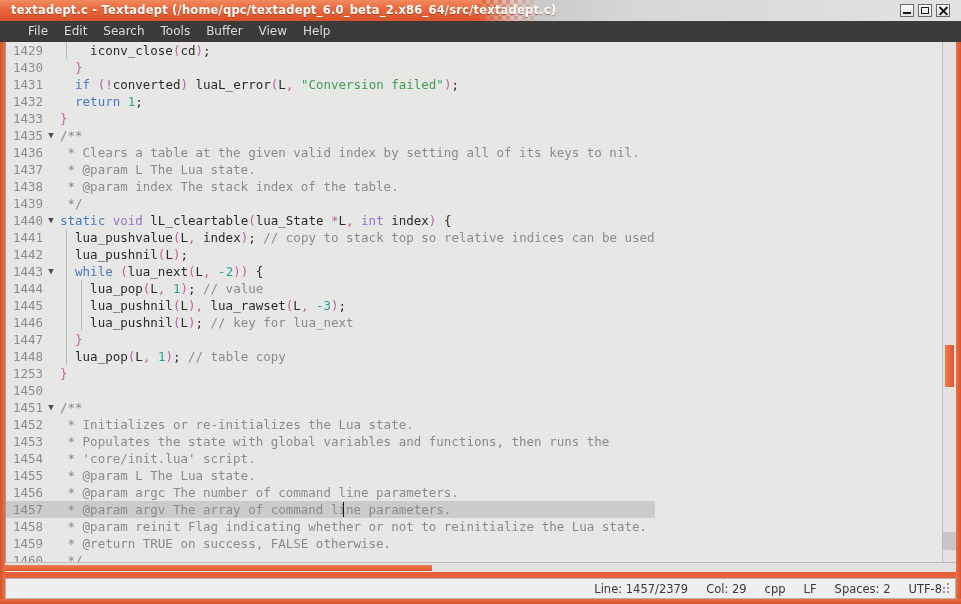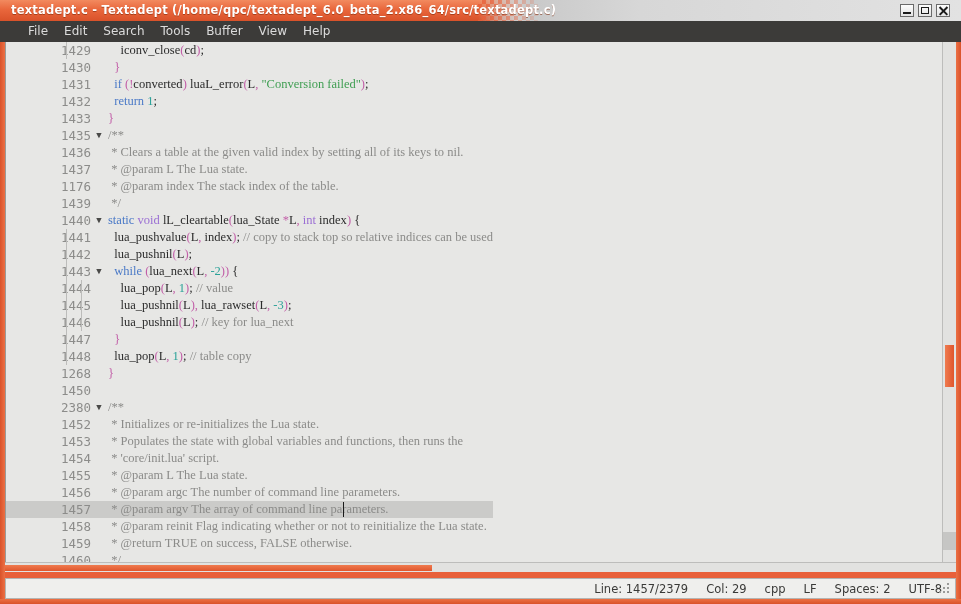--- a/index.html
+++ b/index.html
@@ -131,21 +131,20 @@
     font-family: "DejaVu Sans Mono", monospace;
     font-size: 12.5px;
     line-height: 17px;
   }
   .cline {
     position: relative;
     height: 17px;
     white-space: pre;
     display: flex;
     align-items: flex-end;
-    padding-left: 48px;
   }
   .cline.hl { background: #cbcbc9; }
   .lnum {
     display: inline-block;
     width: 38px;
     text-align: right;
     color: #8c8c8a;
     font-family: "DejaVu Sans Mono", monospace;
     font-size: 12.5px;
     flex: 0 0 38px;
@@ -158,21 +157,20 @@
     text-align: center;
     color: #4a4a48;
     font-size: 9px;
     line-height: 17px;
   }
   .ctext {
     display: inline-block;
     color: #2b2b2b;
     white-space: pre;
     padding-left: 2px;
-    font-family: Liberation Serif, serif;
   }
   
   .kw   { color: #4a79c7; }
   .typ  { color: #9b6fd4; }
   .str  { color: #3f9e52; }
   .num  { color: #2aa198; }
   .op   { color: #c25fa8; }
   .cmt  { color: #8b8b89; }
   .id   { color: #2b2b2b; }
 
@@ -288,34 +286,34 @@
   <div id="editor">
     <div id="code-lines">
         <div class="cline"><span class="lnum">1429</span><span class="foldcol"></span><span class="ctext"><span class="id">    </span><span class="id">iconv_close</span><span class="op">(</span><span class="id">cd</span><span class="op">)</span><span class="id">;</span></span><span class="guide" style="left: 60px;"></span></div>
         <div class="cline"><span class="lnum">1430</span><span class="foldcol"></span><span class="ctext"><span class="id">  </span><span class="op">}</span></span></div>
         <div class="cline"><span class="lnum">1431</span><span class="foldcol"></span><span class="ctext"><span class="id">  </span><span class="kw">if</span><span class="id"> </span><span class="op">(!</span><span class="id">converted</span><span class="op">) </span><span class="id">luaL_error</span><span class="op">(</span><span class="id">L</span><span class="op">, </span><span class="str">"Conversion failed"</span><span class="op">)</span><span class="id">;</span></span></div>
         <div class="cline"><span class="lnum">1432</span><span class="foldcol"></span><span class="ctext"><span class="id">  </span><span class="kw">return</span><span class="id"> </span><span class="num">1</span><span class="id">;</span></span></div>
         <div class="cline"><span class="lnum">1433</span><span class="foldcol"></span><span class="ctext"><span class="op">}</span></span></div>
         <div class="cline"><span class="lnum">1435</span><span class="foldcol">▼</span><span class="ctext"><span class="cmt">/**</span></span></div>
         <div class="cline"><span class="lnum">1436</span><span class="foldcol"></span><span class="ctext"><span class="cmt"> * Clears a table at the given valid index by setting all of its keys to nil.</span></span></div>
         <div class="cline"><span class="lnum">1437</span><span class="foldcol"></span><span class="ctext"><span class="cmt"> * @param L The Lua state.</span></span></div>
-        <div class="cline"><span class="lnum">1176</span><span class="foldcol"></span><span class="ctext"><span class="cmt"> * @param index The stack index of the table.</span></span></div>
+        <div class="cline"><span class="lnum">1438</span><span class="foldcol"></span><span class="ctext"><span class="cmt"> * @param index The stack index of the table.</span></span></div>
         <div class="cline"><span class="lnum">1439</span><span class="foldcol"></span><span class="ctext"><span class="cmt"> */</span></span></div>
         <div class="cline"><span class="lnum">1440</span><span class="foldcol">▼</span><span class="ctext"><span class="kw">static</span><span class="id"> </span><span class="typ">void</span><span class="id"> </span><span class="id">lL_cleartable</span><span class="op">(</span><span class="id">lua_State</span><span class="id"> </span><span class="op">*</span><span class="id">L</span><span class="op">, </span><span class="typ">int</span><span class="id"> </span><span class="id">index</span><span class="op">) </span><span class="id">{</span></span></div>
         <div class="cline"><span class="lnum">1441</span><span class="foldcol"></span><span class="ctext"><span class="id">  </span><span class="id">lua_pushvalue</span><span class="op">(</span><span class="id">L</span><span class="op">, </span><span class="id">index</span><span class="op">)</span><span class="id">; </span><span class="cmt">// copy to stack top so relative indices can be used</span></span><span class="guide" style="left: 60px;"></span></div>
         <div class="cline"><span class="lnum">1442</span><span class="foldcol"></span><span class="ctext"><span class="id">  </span><span class="id">lua_pushnil</span><span class="op">(</span><span class="id">L</span><span class="op">)</span><span class="id">;</span></span><span class="guide" style="left: 60px;"></span></div>
         <div class="cline"><span class="lnum">1443</span><span class="foldcol">▼</span><span class="ctext"><span class="id">  </span><span class="kw">while</span><span class="id"> </span><span class="op">(</span><span class="id">lua_next</span><span class="op">(</span><span class="id">L</span><span class="op">, </span><span class="num">-2</span><span class="op">))</span><span class="id"> {</span></span><span class="guide" style="left: 60px;"></span></div>
         <div class="cline"><span class="lnum">1444</span><span class="foldcol"></span><span class="ctext"><span class="id">    </span><span class="id">lua_pop</span><span class="op">(</span><span class="id">L</span><span class="op">, </span><span class="num">1</span><span class="op">)</span><span class="id">; </span><span class="cmt">// value</span></span><span class="guide" style="left: 60px;"></span><span class="guide" style="left: 75px;"></span></div>
         <div class="cline"><span class="lnum">1445</span><span class="foldcol"></span><span class="ctext"><span class="id">    </span><span class="id">lua_pushnil</span><span class="op">(</span><span class="id">L</span><span class="op">), </span><span class="id">lua_rawset</span><span class="op">(</span><span class="id">L</span><span class="op">, </span><span class="num">-3</span><span class="op">)</span><span class="id">;</span></span><span class="guide" style="left: 60px;"></span><span class="guide" style="left: 75px;"></span></div>
         <div class="cline"><span class="lnum">1446</span><span class="foldcol"></span><span class="ctext"><span class="id">    </span><span class="id">lua_pushnil</span><span class="op">(</span><span class="id">L</span><span class="op">)</span><span class="id">; </span><span class="cmt">// key for lua_next</span></span><span class="guide" style="left: 60px;"></span><span class="guide" style="left: 75px;"></span></div>
         <div class="cline"><span class="lnum">1447</span><span class="foldcol"></span><span class="ctext"><span class="id">  </span><span class="op">}</span></span><span class="guide" style="left: 60px;"></span></div>
         <div class="cline"><span class="lnum">1448</span><span class="foldcol"></span><span class="ctext"><span class="id">  </span><span class="id">lua_pop</span><span class="op">(</span><span class="id">L</span><span class="op">, </span><span class="num">1</span><span class="op">)</span><span class="id">; </span><span class="cmt">// table copy</span></span><span class="guide" style="left: 60px;"></span></div>
-        <div class="cline"><span class="lnum">1268</span><span class="foldcol"></span><span class="ctext"><span class="op">}</span></span></div>
+        <div class="cline"><span class="lnum">1253</span><span class="foldcol"></span><span class="ctext"><span class="op">}</span></span></div>
         <div class="cline"><span class="lnum">1450</span><span class="foldcol"></span><span class="ctext"></span></div>
-        <div class="cline"><span class="lnum">2380</span><span class="foldcol">▼</span><span class="ctext"><span class="cmt">/**</span></span></div>
+        <div class="cline"><span class="lnum">1451</span><span class="foldcol">▼</span><span class="ctext"><span class="cmt">/**</span></span></div>
         <div class="cline"><span class="lnum">1452</span><span class="foldcol"></span><span class="ctext"><span class="cmt"> * Initializes or re-initializes the Lua state.</span></span></div>
         <div class="cline"><span class="lnum">1453</span><span class="foldcol"></span><span class="ctext"><span class="cmt"> * Populates the state with global variables and functions, then runs the</span></span></div>
         <div class="cline"><span class="lnum">1454</span><span class="foldcol"></span><span class="ctext"><span class="cmt"> * 'core/init.lua' script.</span></span></div>
         <div class="cline"><span class="lnum">1455</span><span class="foldcol"></span><span class="ctext"><span class="cmt"> * @param L The Lua state.</span></span></div>
         <div class="cline"><span class="lnum">1456</span><span class="foldcol"></span><span class="ctext"><span class="cmt"> * @param argc The number of command line parameters.</span></span></div>
         <div class="cline hl"><span class="lnum">1457</span><span class="foldcol"></span><span class="ctext"><span class="cmt"> * @param argv The array of command line parameters.</span></span><span id="caret" style="left: 337px; top: 1px;"></span></div>
         <div class="cline"><span class="lnum">1458</span><span class="foldcol"></span><span class="ctext"><span class="cmt"> * @param reinit Flag indicating whether or not to reinitialize the Lua state.</span></span></div>
         <div class="cline"><span class="lnum">1459</span><span class="foldcol"></span><span class="ctext"><span class="cmt"> * @return TRUE on success, FALSE otherwise.</span></span></div>
         <div class="cline"><span class="lnum">1460</span><span class="foldcol"></span><span class="ctext"><span class="cmt"> */</span></span></div>
       </div>

